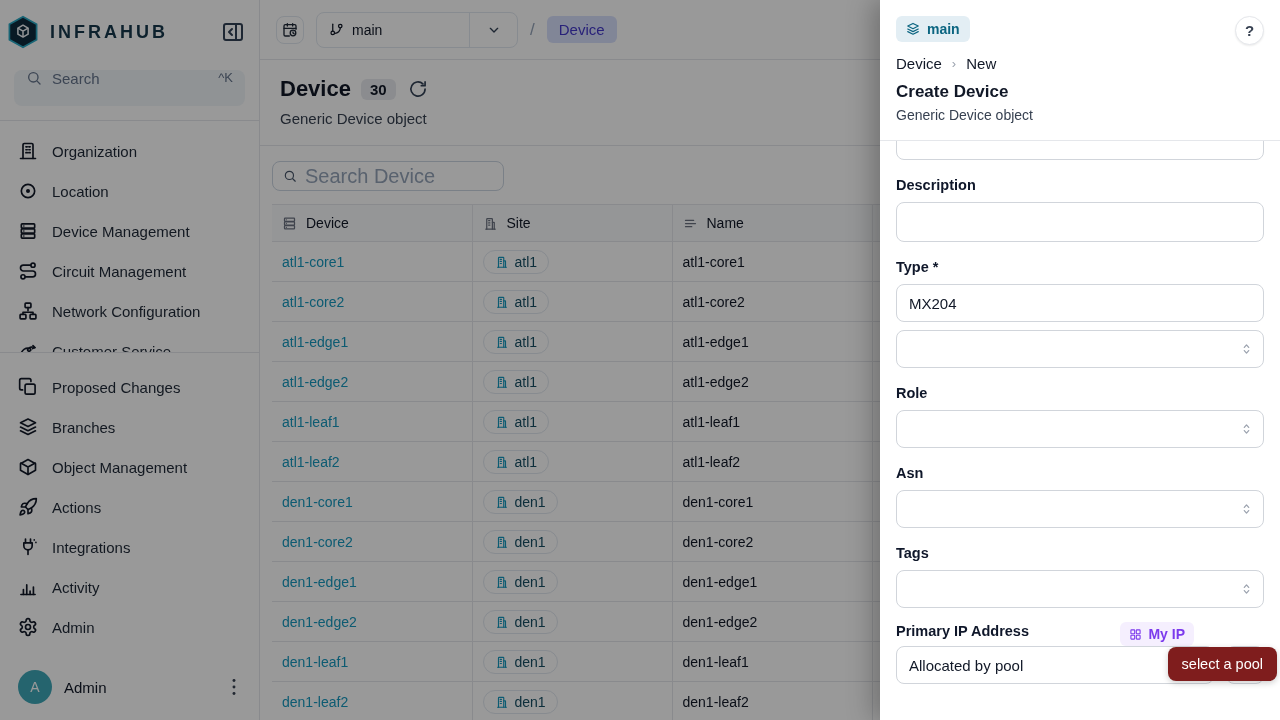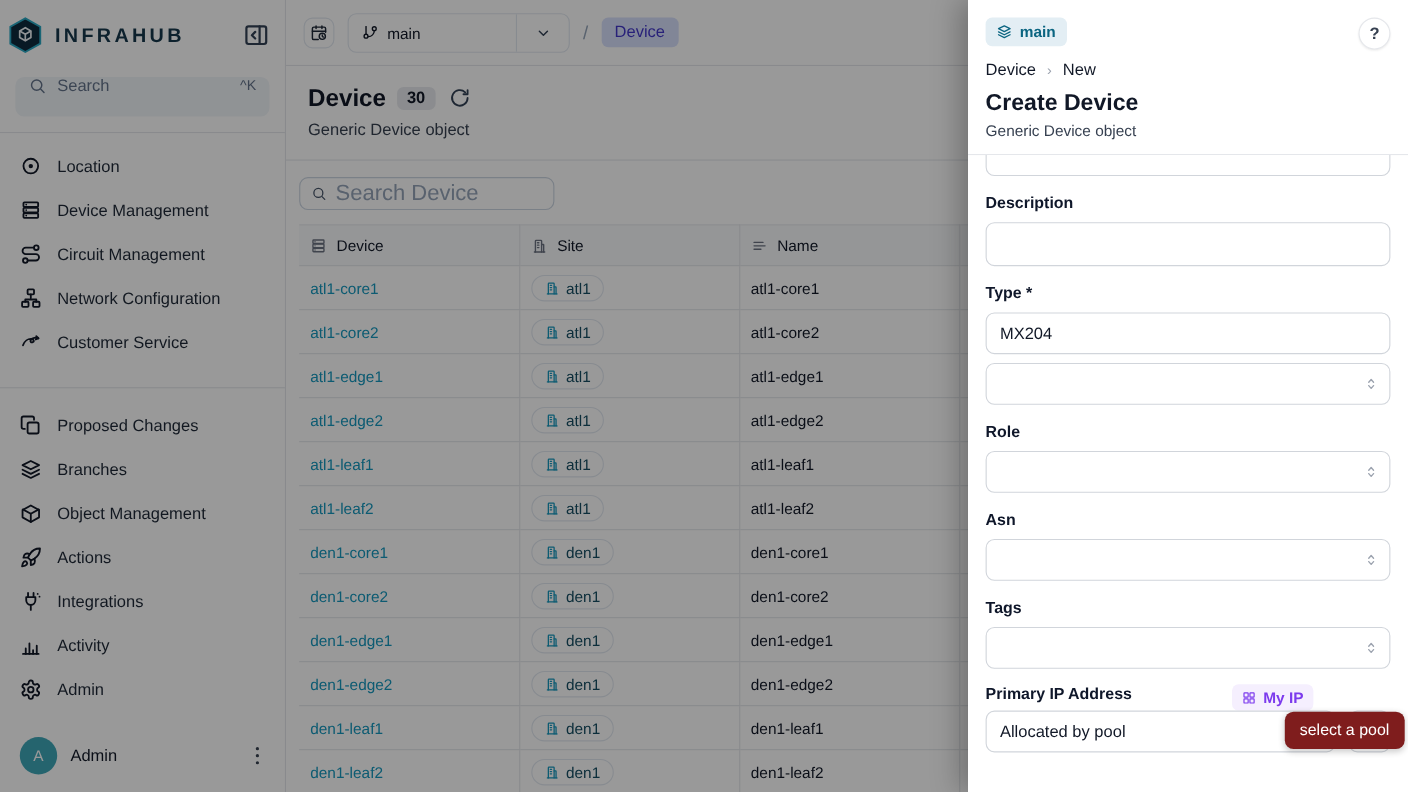--- a/index.html
+++ b/index.html
@@ -81,21 +81,21 @@
   .drawer { position:absolute; top:0; right:0; width:400px; height:720px; background:#fff; z-index:60;
             box-shadow:-8px 0 24px rgba(0,0,0,0.25); }
   .drawer-head { height:141px; border-bottom:1px solid #E5E7EB; padding:16px; position:relative; }
   .main-badge { display:inline-flex; align-items:center; gap:7px; background:#E3EEF4; color:#0B6581;
                 font-size:14px; font-weight:600; border-radius:6px; padding:5px 10px; cursor:pointer; }
   .help-btn { position:absolute; right:16px; top:16px; width:29px; height:29px; border-radius:50%;
               border:1px solid #E5E7EB; background:#fff; box-shadow:0 1px 2px rgba(0,0,0,0.08);
               color:#374151; font-size:15px; font-weight:600; cursor:pointer; }
   .crumbs { margin-top:13px; font-size:15px; color:#111827; display:flex; align-items:center; gap:10px; }
   .crumbs .sep { color:#9CA3AF; font-size:13px; }
-  .drawer-title { margin-top:10px; font-size:21px; font-weight:700; color:#111827; }
+  .drawer-title { margin-top:10px; font-size:17px; font-weight:700; color:#111827; }
   .drawer-sub { margin-top:5px; font-size:14px; color:#374151; }
 
   .drawer-body { position:relative; height:579px; overflow:hidden; padding:0 16px; }
   .field-label { margin-top:16px; font-size:14.5px; font-weight:600; color:#0F172A; line-height:18px; }
   .fld { margin-top:8px; border:1px solid #D1D5DB; border-radius:8px; background:#fff; position:relative; }
   .fld.clip { height:38px; margin-top:-19px; }
   .fld.area { height:40px; }
   .fld.inp { height:38px; display:flex; align-items:center; padding:12px 12px; font-size:15px; color:#111827; }
   .fld.sel { height:38px; display:flex; align-items:center; padding:0 34px 0 12px; font-size:15px;
              color:#111827; cursor:pointer; }
@@ -141,20 +141,30 @@
           <circle cx="11" cy="11" r="7"></circle>
           <path d="m21 21-4.3-4.3"></path>
         </svg>
       </span>
     <span>Search</span>
     <span class="kbd">^K</span>
   </div>
   <div class="side-div"></div>
 
   <nav class="nav-group-1">
+  <div class="nav-item">
+    <span class="ic i20">
+          <svg viewBox="0 0 24 24" fill="none" stroke="currentColor" stroke-width="2" stroke-linecap="round" stroke-linejoin="round">
+            <path d="M6 21V4.5A1.5 1.5 0 0 1 7.5 3h9A1.5 1.5 0 0 1 18 4.5V21"></path>
+            <path d="M3 21h18"></path>
+            <path d="M9.5 7h1.6M13 7h1.6M9.5 10.5h1.6M13 10.5h1.6M9.5 14h1.6M13 14h1.6"></path>
+          </svg>
+        </span>
+    <span>Organization</span>
+  </div>
 
   <div class="nav-item">
     <span class="ic i20">
           <svg viewBox="0 0 24 24" fill="none" stroke="currentColor" stroke-width="2" stroke-linecap="round" stroke-linejoin="round">
             <circle cx="12" cy="12" r="8"></circle>
             <circle cx="12" cy="12" r="2.4" fill="currentColor" stroke="none"></circle>
           </svg>
         </span>
     <span>Location</span>
   </div>

